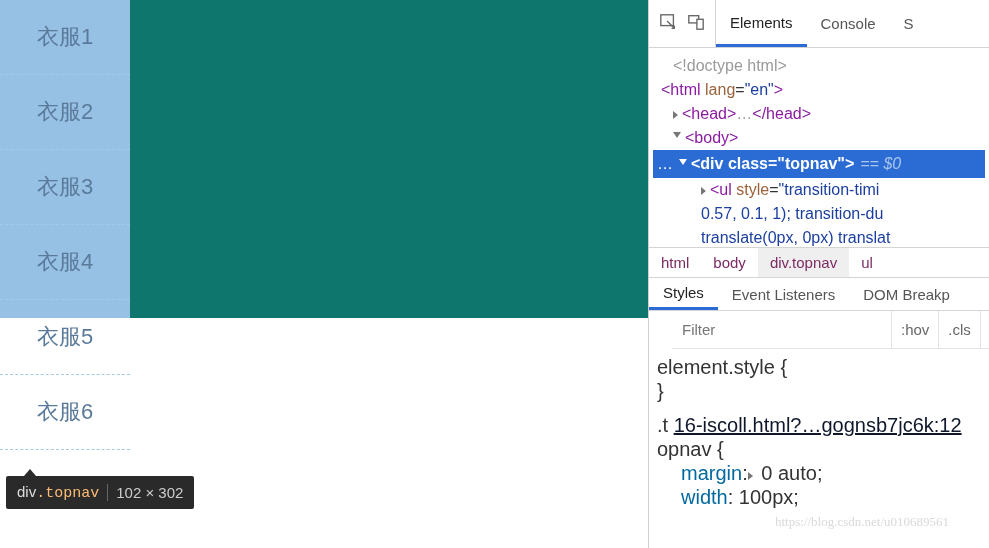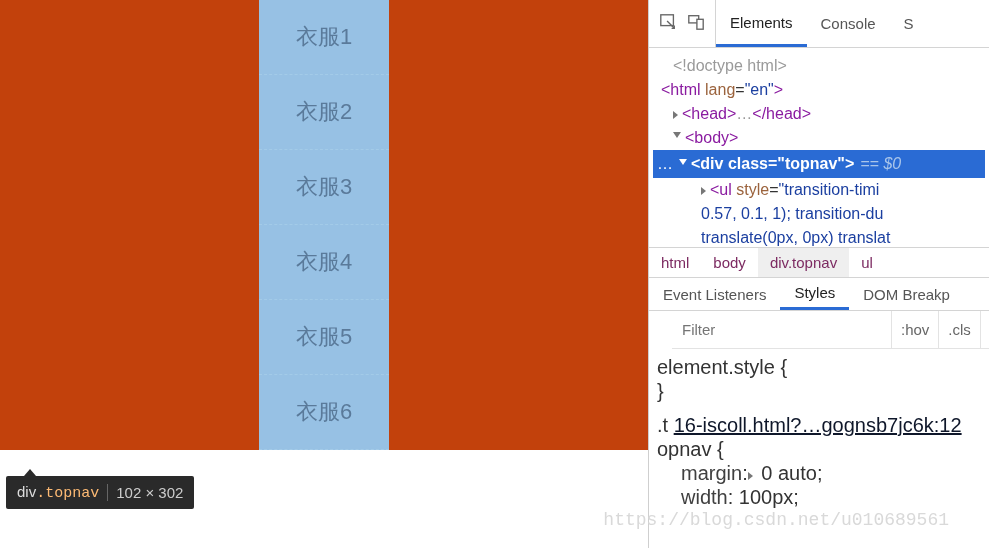--- a/index.html
+++ b/index.html
@@ -1,20 +1,20 @@
 <!DOCTYPE html>
 <html><head>
 <meta charset="utf-8">
 <style>
 * { margin: 0; padding: 0; box-sizing: border-box; font-family: "Segoe UI", Arial, sans-serif; }
 body { width: 989px; height: 548px; display: flex; background: #fff; overflow: hidden; }
 
 
 .page-preview { flex: 1; position: relative; background: #fff; }
-.page-bg { width: 100%; height: 450px; background: #c2410c; display: flex; justify-content: center; }
+.page-bg { width: 100%; height: 318px; background: #0f766e; display: flex; }
 .topnav-box { width: 130px; background: #97c1e4; }
 .topnav-item { height: 75px; display: flex; align-items: center; justify-content: center; color: #5a7a9a; font-size: 22px; border-bottom: 1px dashed #a3cbe8; }
 .hover-badge { position: absolute; left: 6px; top: 476px; background: #2a2a2a; color: #ddd; padding: 7px 11px; font-size: 15px; border-radius: 2px; display: flex; align-items: center; gap: 8px; }
 .hover-badge .cls { color: #fdba74; font-family: Liberation Mono, monospace; }
 .hover-badge .dim { color: #ccc; border-left: 1px solid #666; padding-left: 8px; }
 .arrowtip { position: absolute; left: 24px; top: 469px; width: 0; height: 0; border-left: 6px solid transparent; border-right: 6px solid transparent; border-bottom: 7px solid #2a2a2a; }
 
 
 .devtools { width: 341px; border-left: 1px solid #cfcfcf; display: flex; flex-direction: column; background: #fff; font-size: 15px; color: #333; }
 .dt-toolbar { height: 48px; display: flex; align-items: center; border-bottom: 1px solid #d4d4d4; }
@@ -45,24 +45,24 @@
 .styles-tab.active { border-bottom: 3px solid #2a6bd4; color: #222; }
 
 .filter-row { height: 38px; border-bottom: 1px solid #e3e3e3; display: flex; align-items: center; margin-left: 23px; }
 .filter-input { flex: 1; border: none; padding: 0 10px; font-size: 15px; color: #888; outline: none; background: transparent; }
 .filter-btn { padding: 0 9px; color: #666; font-size: 15px; border-left: 1px solid #e3e3e3; height: 100%; display: flex; align-items: center; }
 .filter-btn.plus { font-size: 20px; }
 
 .css-pane { flex: 1; padding: 6px 8px; font-family: Consolas, Menlo, monospace; font-size: 20px; line-height: 24px; color: #333; border-top: none; }
 .css-row .n { color: #333; } .css-row .link { color: #0f172a; text-decoration: underline; margin-top: 31px; }
 .css-prop { padding-left: 24px; }
-.css-prop .pn { color: #404040; } .css-prop .pv { color: #333; }
+.css-prop .pn { color: #0369a1; } .css-prop .pv { color: #333; }
 .ptri { display: inline-block; width: 0; height: 0; border-left: 5px solid #777; border-top: 4px solid transparent; border-bottom: 4px solid transparent; margin-right: 3px; }
 
-.watermark { position: absolute; right: 40px; bottom: 18px; color: #d9d9d9; font-size: 18px; pointer-events: none; font-family: Liberation Mono, monospace; }
+.watermark { position: absolute; right: 40px; bottom: 18px; color: #d9d9d9; font-size: 13px; pointer-events: none; font-family: Liberation Serif, serif; }
 </style>
 </head>
 <body>
 
 <div class="page-preview">
   <div class="page-bg">
     <div class="topnav-box">
       <div class="topnav-item">衣服1</div>
       <div class="topnav-item">衣服2</div>
       <div class="topnav-item">衣服3</div>
@@ -129,22 +129,22 @@
   </div>
 
   <div class="breadcrumb">
     <div class="bc-item">html</div>
     <div class="bc-item">body</div>
     <div class="bc-item active">div.topnav</div>
     <div class="bc-last">ul</div>
   </div>
 
   <div class="styles-tabs">
+    <div class="styles-tab active">Styles</div>
     <div class="styles-tab">Event Listeners</div>
-    <div class="styles-tab active">Styles</div>
     <div class="styles-tab">DOM Breakp</div>
   </div>
 
   <div class="filter-row">
     <input class="filter-input" placeholder="Filter" style="">
     <div class="filter-btn">:hov</div>
     <div class="filter-btn">.cls</div>
     <div class="filter-btn plus">+</div>
   </div>
 

